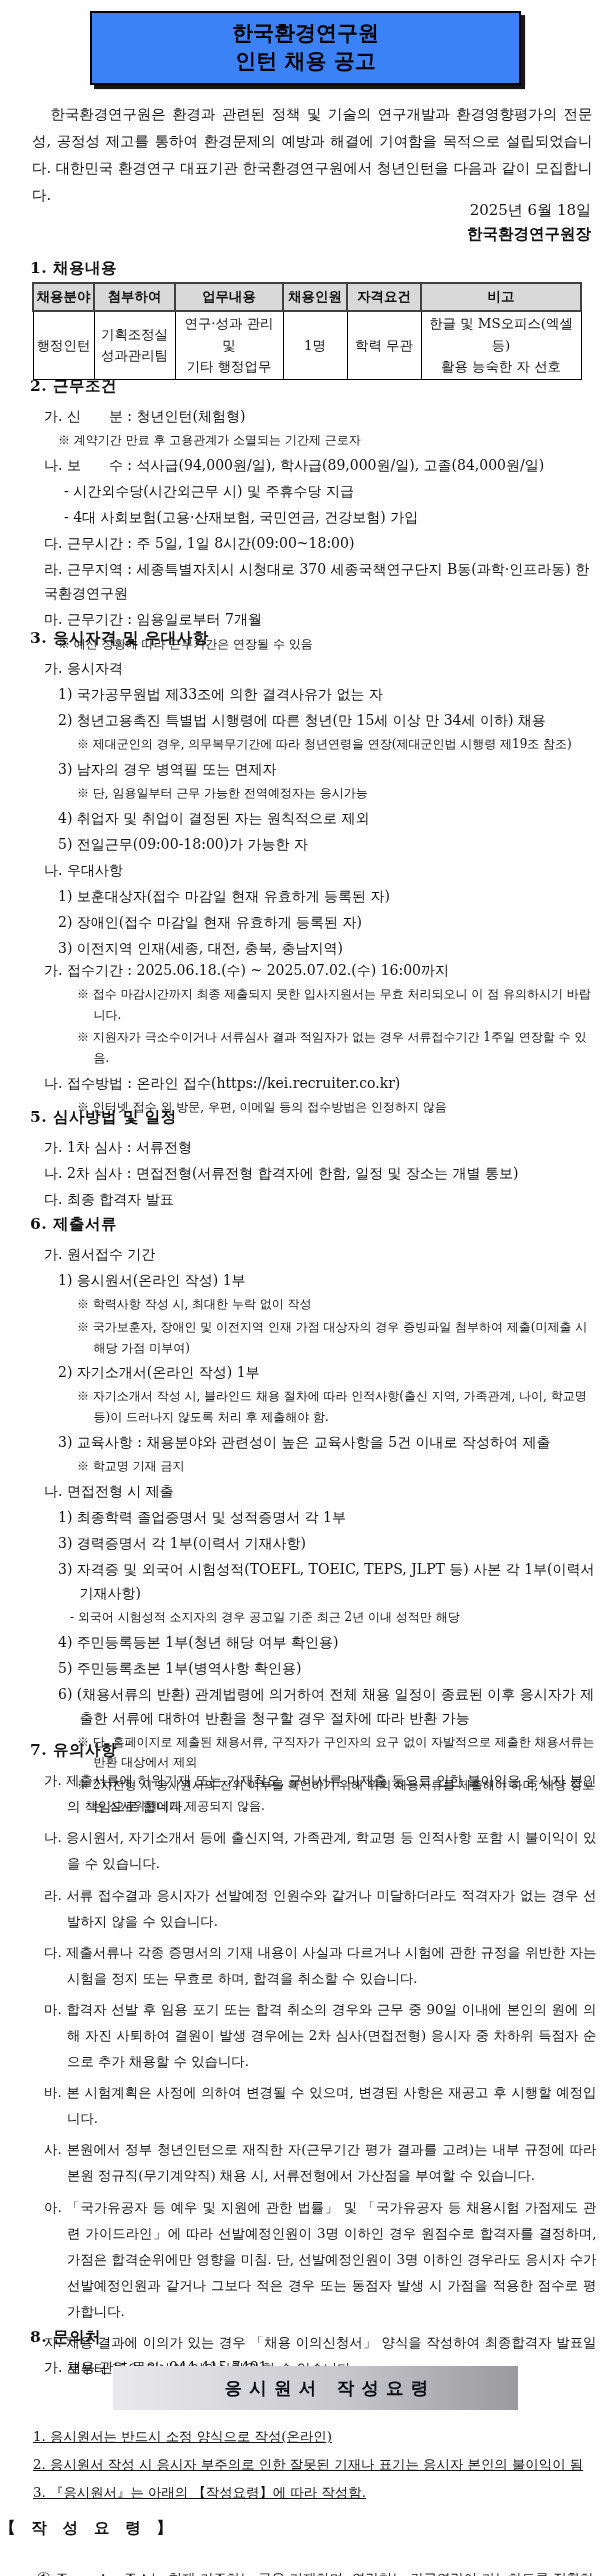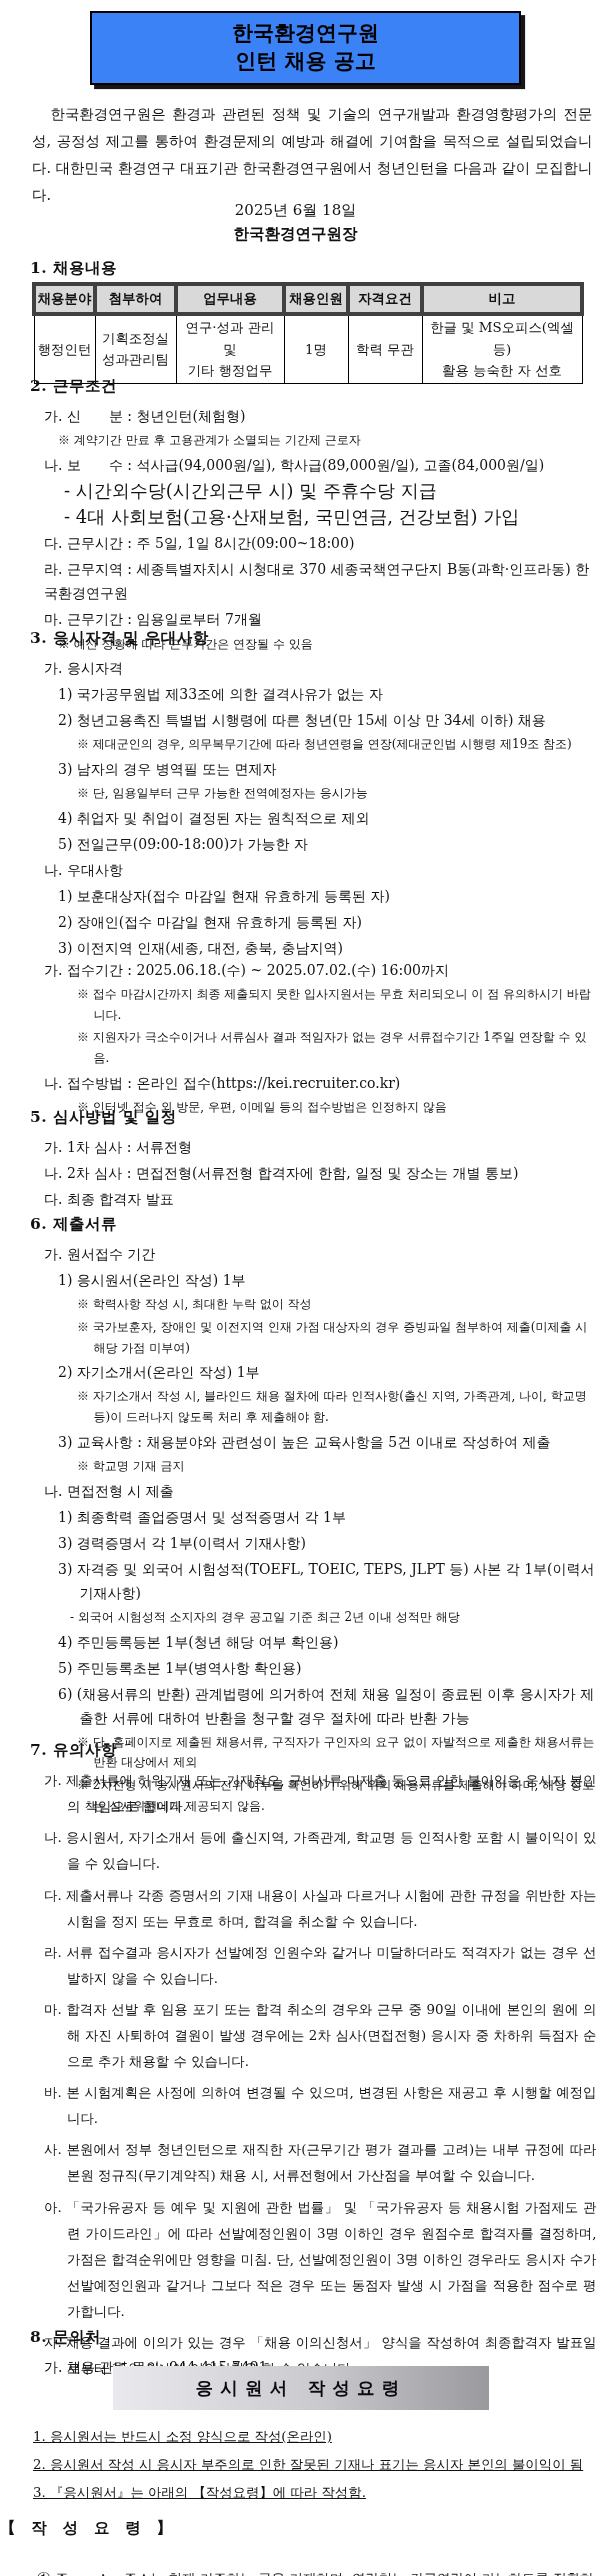--- a/index.html
+++ b/index.html
@@ -12,49 +12,49 @@
              border:2.1px solid #000;box-shadow:4.1px 4.1px 0 0 #161616;
              padding:6.2px 0 7.2px 0;text-align:center;
              font-family:"DejaVu Sans","Liberation Sans",sans-serif;
              font-weight:bold;font-size:21px;line-height:28px;color:#000;}
 
   
   .intro{position:absolute;top:101px;left:32px;right:21.6px;
          font-size:14.4px;line-height:27px;text-align:justify;text-indent:18.5px;}
 
   
-  .date-block{position:absolute;top:198px;left:0;right:23px;text-align:center;}
+  .date-block{position:absolute;top:198px;left:0;right:23px;text-align:right;}
   .date-line{font-size:15px;line-height:24px;}
   .signer-line{font-size:15.5px;font-weight:bold;line-height:24px;}
 
   
   .h1{font-size:15.5px;font-weight:bold;margin:0 0 7.2px 30px;letter-spacing:0.5px;}
   .l1{margin:0 18.5px 2.1px 44px;font-size:14px;line-height:24px;}
   .l2{margin:0 18.5px 2.1px 58px;font-size:14px;line-height:24px;}
-  .dash{margin:0 18.5px 2.1px 64px;font-size:18px;line-height:24px;}
+  .dash{margin:0 18.5px 2.1px 64px;font-size:14px;line-height:24px;}
   .dash-sm{margin:0 18.5px 2.1px 70px;font-size:12px;line-height:20.6px;}
   .note1{margin:0 18.5px 2.1px 58px;font-size:12px;line-height:20.6px;padding-left:16.5px;text-indent:-16.5px;}
   .note2{margin:0 18.5px 2.1px 77px;font-size:12px;line-height:20.6px;padding-left:16.5px;text-indent:-16.5px;}
   .hang{padding-left:21.6px;text-indent:-21.6px;}
   .para{margin:0 17.5px 5.2px 44px;font-size:13.4px;line-height:26px;text-align:justify;
         padding-left:23px;text-indent:-23px;}
 
   
   .recruit-table{position:absolute;top:282px;left:32px;width:548px;border-collapse:collapse;
                  table-layout:fixed;border:1.5px solid #000;}
-  .recruit-table th{background:#d9d9d9;border:4px solid #404040;height:24px;
+  .recruit-table th{background:#d9d9d9;border:2px solid #404040;height:24px;
                     font-size:13.4px;font-weight:bold;text-align:center;padding:1px;}
   .recruit-table td{border:1px solid #000;height:54px;font-size:13.4px;line-height:21.6px;
                     text-align:center;vertical-align:middle;white-space:pre-line;padding:1px 3.1px;}
 
   
   .gbox{position:absolute;top:2366px;left:113px;width:376px;height:44px;
         background:linear-gradient(90deg,#e9e9ee 0%,#c9c9ce 55%,#99999e 100%);
         display:flex;align-items:center;justify-content:center;
-        font-size:17.5px;font-weight:600;letter-spacing:7.2px;color:#0c0c14;}
+        font-size:17.5px;font-weight:600;letter-spacing:7.2px;color:#0c0c14;padding-left:29px;}
   .grules{position:absolute;top:2424px;left:0;right:0;}
   .grule{margin:0 20.6px 3.1px 33px;font-size:13.4px;line-height:25px;text-decoration:underline;}
   .gsub{position:absolute;top:2518px;left:0;right:0;
         font-size:15.5px;font-weight:bold;letter-spacing:5.2px;}
   .gitems{position:absolute;top:2566px;left:0;right:0;}
   .gitem{margin:0 20.6px 3.1px 37px;font-size:13.4px;line-height:25px;
          padding-left:54px;text-indent:-54px;text-align:justify;}
 </style>
 </head>
 <body>
@@ -171,22 +171,22 @@
     <div class="l2">5) 주민등록초본 1부(병역사항 확인용)</div>
     <div class="l2 hang">6) (채용서류의 반환) 관계법령에 의거하여 전체 채용 일정이 종료된 이후 응시자가 제출한 서류에 대하여 반환을 청구할 경우 절차에 따라 반환 가능</div>
     <div class="note2">※ 단, 홈페이지로 제출된 채용서류, 구직자가 구인자의 요구 없이 자발적으로 제출한 채용서류는 반환 대상에서 제외</div>
     <div class="note2">※ 2차전형 시 응시원서의 진위 여부를 확인하기 위해 위의 채용서류를 제출해야 하며, 해당 정보는 심사위원에게 제공되지 않음.</div>
   </div>
 
   <div class="sec" style="top:1740px">
     <div class="h1">7. 유의사항</div>
     <div class="para">가. 제출서류에 허위기재 또는 기재착오, 구비서류 미제출 등으로 인한 불이익은 응시자 본인의 책임으로 합니다.</div>
     <div class="para">나. 응시원서, 자기소개서 등에 출신지역, 가족관계, 학교명 등 인적사항 포함 시 불이익이 있을 수 있습니다.</div>
+    <div class="para">라. 서류 접수결과 응시자가 선발예정 인원수와 같거나 미달하더라도 적격자가 없는 경우 선발하지 않을 수 있습니다.</div>
     <div class="para">다. 제출서류나 각종 증명서의 기재 내용이 사실과 다르거나 시험에 관한 규정을 위반한 자는 시험을 정지 또는 무효로 하며, 합격을 취소할 수 있습니다.</div>
-    <div class="para">라. 서류 접수결과 응시자가 선발예정 인원수와 같거나 미달하더라도 적격자가 없는 경우 선발하지 않을 수 있습니다.</div>
     <div class="para">마. 합격자 선발 후 임용 포기 또는 합격 취소의 경우와 근무 중 90일 이내에 본인의 원에 의해 자진 사퇴하여 결원이 발생 경우에는 2차 심사(면접전형) 응시자 중 차하위 득점자 순으로 추가 채용할 수 있습니다.</div>
     <div class="para">바. 본 시험계획은 사정에 의하여 변경될 수 있으며, 변경된 사항은 재공고 후 시행할 예정입니다.</div>
     <div class="para">사. 본원에서 정부 청년인턴으로 재직한 자(근무기간 평가 결과를 고려)는 내부 규정에 따라 본원 정규직(무기계약직) 채용 시, 서류전형에서 가산점을 부여할 수 있습니다.</div>
     <div class="para">아. 「국가유공자 등 예우 및 지원에 관한 법률」 및 「국가유공자 등 채용시험 가점제도 관련 가이드라인」에 따라 선발예정인원이 3명 이하인 경우 원점수로 합격자를 결정하며, 가점은 합격순위에만 영향을 미침. 단, 선발예정인원이 3명 이하인 경우라도 응시자 수가 선발예정인원과 같거나 그보다 적은 경우 또는 동점자 발생 시 가점을 적용한 점수로 평가합니다.</div>
     <div class="para">자. 채용 결과에 이의가 있는 경우 「채용 이의신청서」 양식을 작성하여 최종합격자 발표일로부터 15일 이내에 이의신청을 할 수 있습니다.</div>
   </div>
 
   <div class="sec" style="top:2327px">
     <div class="h1">8. 문의처</div>
     <div class="l1">가. 채용 관련 문의: 044-415-7491</div>

